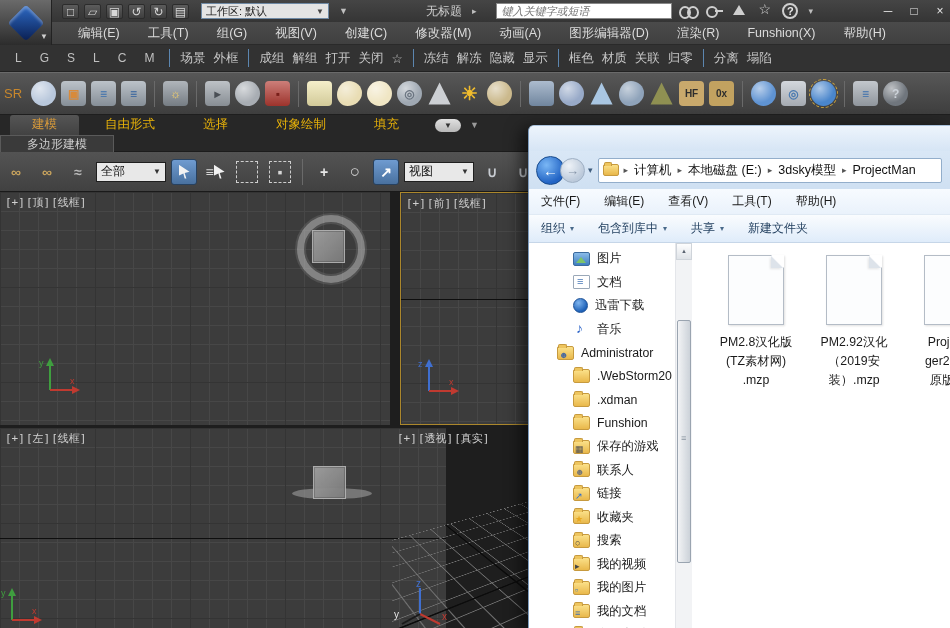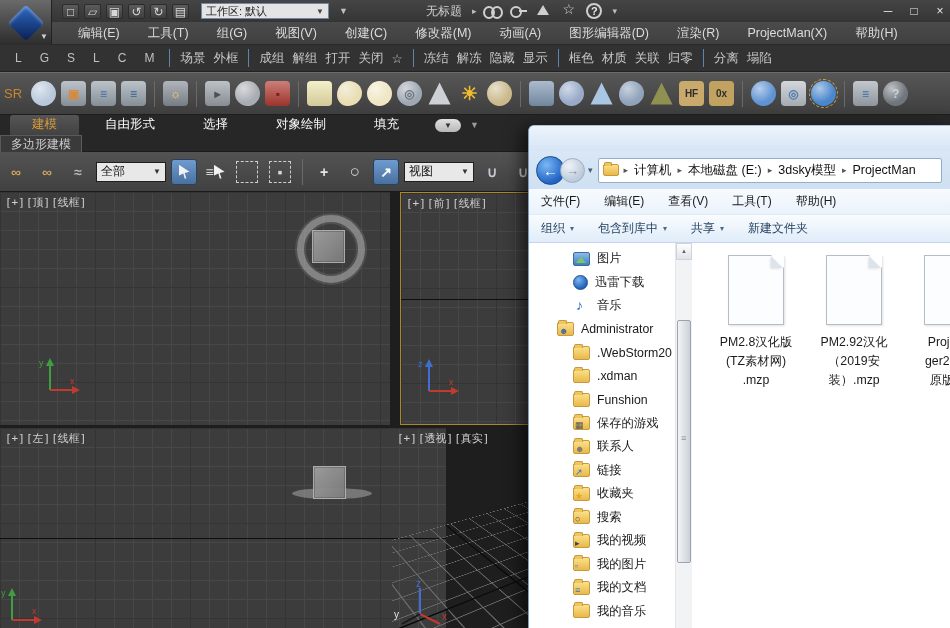--- a/index.html
+++ b/index.html
@@ -37,27 +37,27 @@
   .t2-letter{color:#c0c0c0;font-size:12px;margin:0 9px;}
   .t2-item{color:#c8c8c8;font-size:12.5px;margin:0 4px;white-space:nowrap;}
   .t2-sep{width:1px;height:18px;background:#5c86b0;margin:0 6px;}
 
   #mx-toolbar-main{top:72px;height:43px;background:linear-gradient(#575757,#3e3e3e);border-top:1px solid #6a6a6a;border-bottom:1px solid #1e1e1e;padding-left:4px;gap:5px;}
   #sr-label{color:#c8872c;font-weight:normal;font-size:13px;margin-right:4px;}
   .mxi{width:25px;height:25px;display:flex;align-items:center;justify-content:center;font-size:12px;font-weight:bold;flex:0 0 auto;}
   .tsep{width:1px;height:26px;background:#2a2a2a;border-right:1px solid #6a6a6a;margin:0 3px;flex:0 0 auto;}
 
   #mx-ribbon{top:115px;height:20px;background:#272727;padding-left:10px;gap:4px;}
-  .rtab{font-size:12.5px;color:#ffffff;padding:1px 22px 2px;}
+  .rtab{font-size:12.5px;color:#eab308;padding:1px 22px 2px;}
   .rtab.active{background:linear-gradient(#555,#424242);border-radius:3px 3px 0 0;color:#d89a3a;}
   .rib-dd{width:26px;height:13px;background:linear-gradient(#e0e0e0,#b8b8b8);border-radius:7px;margin-left:10px;text-align:center;font-size:8px;color:#333;line-height:13px;}
   .rib-caret{font-size:9px;color:#9a9a9a;margin-left:5px;}
 
   #mx-ribbon-sub{top:135px;height:17px;background:#272727;border-bottom:1px solid #1c1c1c;}
-  #mx-subtab{background:#3a3a3a;border:1px solid #5a5a5a;border-bottom:none;color:#cccccc;font-size:12px;padding:0 10px;line-height:16px;}
+  #mx-subtab{background:#3a3a3a;border:1px solid #5a5a5a;border-bottom:none;color:#cccccc;font-size:12px;padding:0 26px;line-height:16px;}
 
   #mx-selbar{top:152px;height:40px;background:linear-gradient(#535353,#414141);border-bottom:1px solid #1a1a1a;padding-left:3px;gap:5px;}
   .sel-field{display:flex;align-items:center;width:70px;height:20px;background:#e8e8e8;border:1px solid #1f1f1f;font-size:12px;color:#111;padding:0 4px;}
   .sel-field .caret{margin-left:auto;font-size:8px;color:#333;}
   .sbtn{width:26px;height:26px;display:flex;align-items:center;justify-content:center;position:relative;border-radius:3px;flex:0 0 auto;}
   .sbtn.active{background:linear-gradient(#6f9bd0,#49719f);border:1px solid #27415f;}
   .sbtn .cur{width:11px;height:14px;background:#f2f2f2;clip-path:polygon(0 0,100% 52%,56% 60%,72% 100%,56% 100%,44% 64%,0 80%);}
   .sbtn.marquee{width:22px;height:22px;border:1px dashed #cfcfcf;border-radius:0;margin:0 3px;}
 
   
@@ -151,20 +151,21 @@
         <span class="tb-ico">↻</span>
         <span class="tb-ico">▤</span>
       </span>
     <div id="mx-workspace">
       <span>工作区: 默认</span>
       <span class="caret">▼</span>
     </div>
     <span class="flyout">▼</span>
     <span id="mx-doc-title">无标题</span>
     <span class="flyout">▸</span>
+    <input id="mx-search" placeholder="键入关键字或短语" style="">
     <span class="ti ti-binoc"></span>
     <span class="ti ti-key"></span>
     <span class="ti ti-sat"></span>
     <span class="ti ti-star"></span>
     <span class="ti ti-help">?</span>
     <span class="flyout">▾</span>
     <span style="flex:1"></span>
     <span class="winbtn">─</span>
     <span class="winbtn">□</span>
     <span class="winbtn">×</span>
@@ -173,21 +174,21 @@
   <div id="mx-menubar" class="strip">
       <div class="mx-mi">编辑(E)</div>
       <div class="mx-mi">工具(T)</div>
       <div class="mx-mi">组(G)</div>
       <div class="mx-mi">视图(V)</div>
       <div class="mx-mi">创建(C)</div>
       <div class="mx-mi">修改器(M)</div>
       <div class="mx-mi">动画(A)</div>
       <div class="mx-mi">图形编辑器(D)</div>
       <div class="mx-mi">渲染(R)</div>
-      <div class="mx-mi">ProjectMan(X)</div>
+      <div class="mx-mi">Funshion(X)</div>
       <div class="mx-mi">帮助(H)</div>
     </div>
 
   <div id="mx-toolbar2" class="strip">
       <span class="t2-letter">L</span>
       <span class="t2-letter">G</span>
       <span class="t2-letter">S</span>
       <span class="t2-letter">L</span>
       <span class="t2-letter">C</span>
       <span class="t2-letter">M</span>
@@ -431,20 +432,24 @@
           <span>新建文件夹</span>
         </span>
       </div>
     <div id="ex-body">
       <div id="ex-nav">
           <div class="nav-row lvl2">
             <span class="ico ico-pictures"></span>
             <span>图片</span>
           </div>
           <div class="nav-row lvl2">
+            <span class="ico ico-doclib"></span>
+            <span>文档</span>
+          </div>
+          <div class="nav-row lvl2">
             <span class="ico ico-thunder"></span>
             <span>迅雷下载</span>
           </div>
           <div class="nav-row lvl2">
             <span class="ico ico-musiclib"></span>
             <span>音乐</span>
           </div>
           <div class="nav-row lvl1">
             <span class="ico ico-folder">
               <span class="ovl" style="color: rgb(74, 106, 158);">☻</span>

